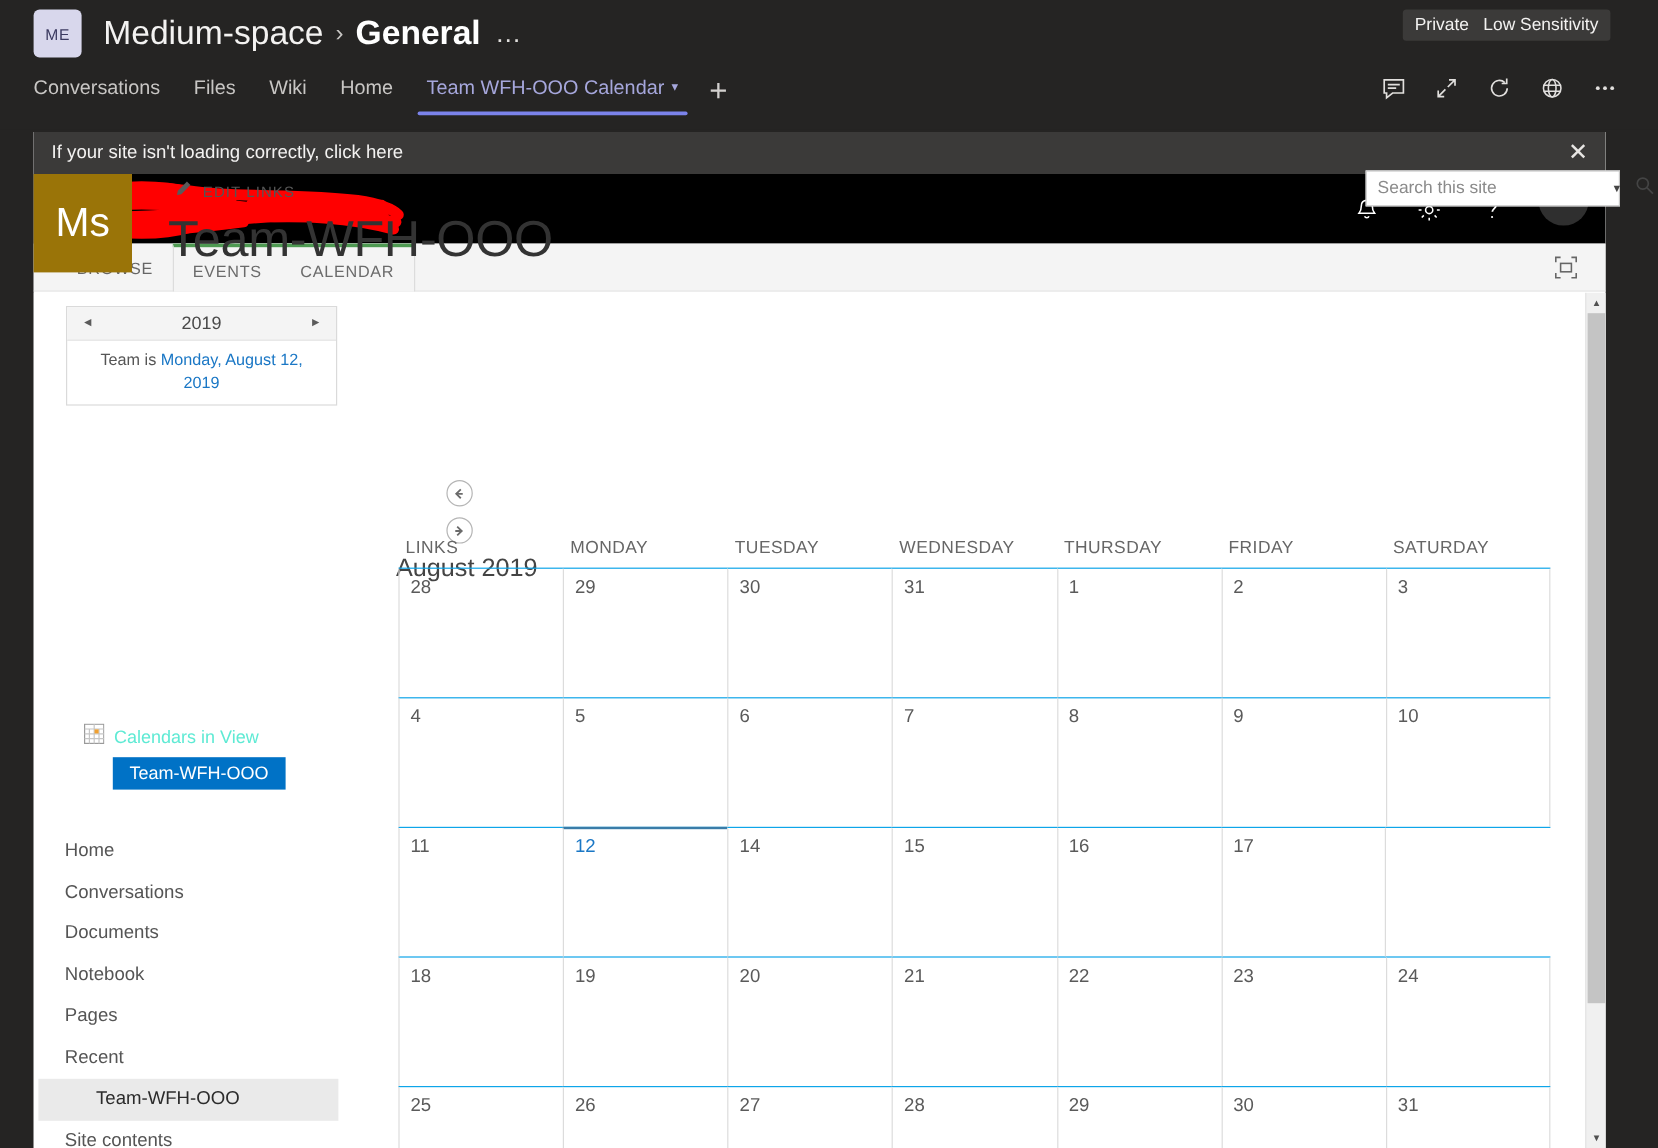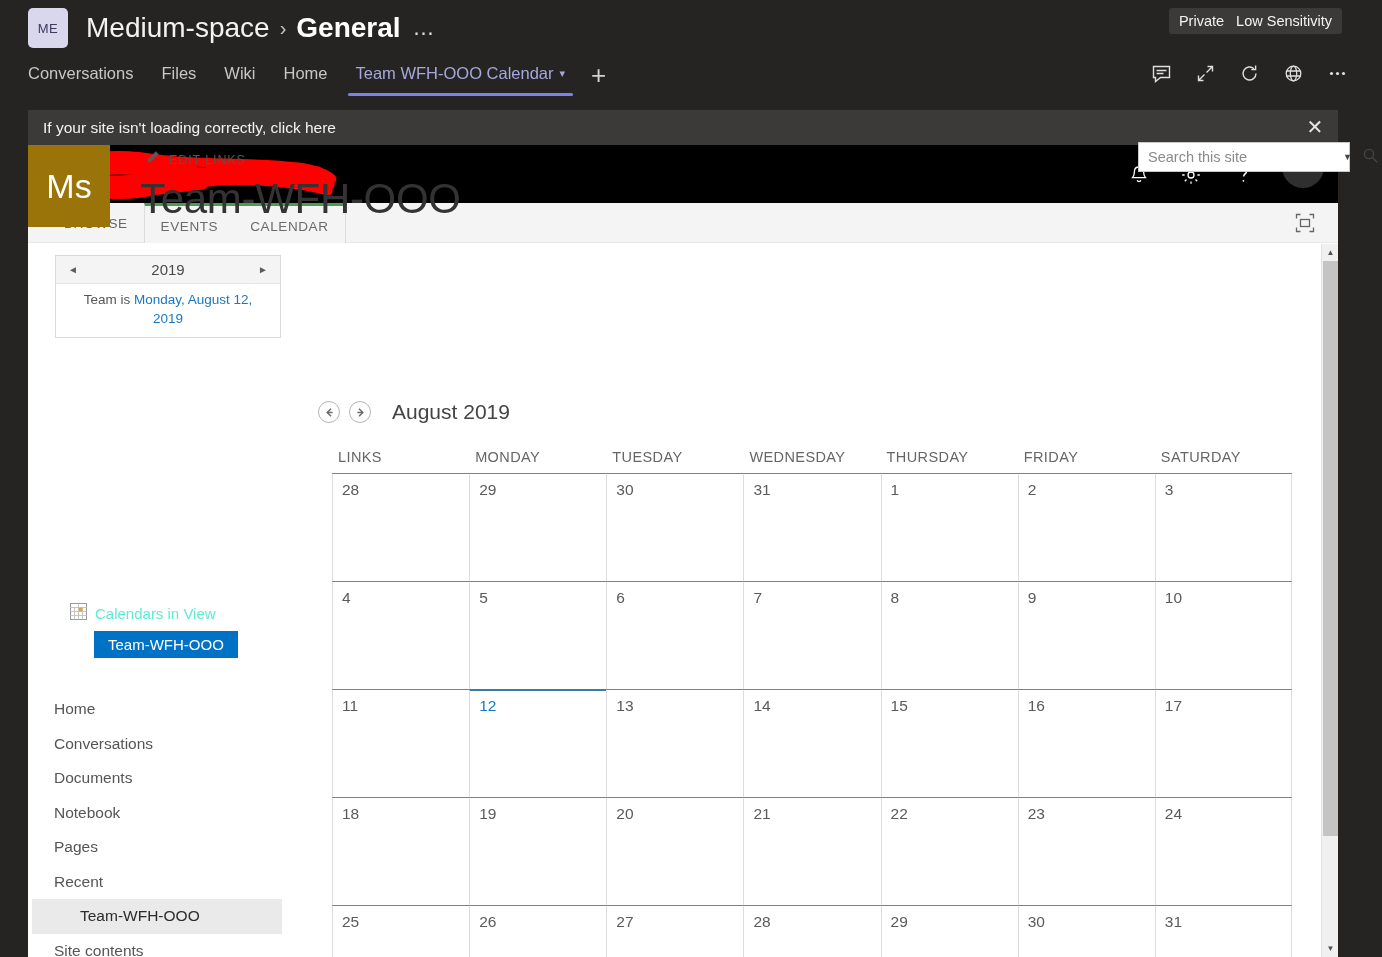--- a/index.html
+++ b/index.html
@@ -198,21 +198,21 @@
   
   .ql { position: absolute; left: 32px; top: 692px; width: 250px; }
   .ql-item {
     height: 34.5px; display: flex; align-items: center;
     padding-left: 22px; font-size: 15.5px; color: #555555; cursor: pointer;
   }
   .ql-item.child { padding-left: 48px; font-size: 15.5px; color: #3b3b3b; }
   .ql-item.selected { background: #eaeaea; color: #2b2b2b; }
 
   
-  .cal-nav { position: absolute; left: 318px; top: 400px; display: flex; align-items: center; gap: 9px; }
+  .cal-nav { position: absolute; left: 318px; top: 400px; display: flex; align-items: center; gap: 9px; flex-direction: column; }
   .nav-circle {
     width: 22px; height: 22px; border-radius: 50%; border: 1px solid #b5b5b5;
     color: #6b6b6b; display: flex; align-items: center; justify-content: center;
     cursor: pointer; font-size: 11px; background: #fff;
   }
   .cal-month {
     margin-left: 12px; font-size: 21px; color: #444444; font-weight: 400; white-space: nowrap;
   }
 
   .cal-grid { position: absolute; left: 332px; top: 447px; width: 960px; }
@@ -526,23 +526,20 @@
     </div>
 
     <div class="week-row">
       <div class="day-cell">
           <div class="day-num">11</div>
         </div>
       <div class="day-cell today">
           <div class="day-num">12</div>
         </div>
       <div class="day-cell">
-          <div class="day-num">13</div>
-        </div>
-      <div class="day-cell">
           <div class="day-num">14</div>
         </div>
       <div class="day-cell">
           <div class="day-num">15</div>
         </div>
       <div class="day-cell">
           <div class="day-num">16</div>
         </div>
       <div class="day-cell">
           <div class="day-num">17</div>

